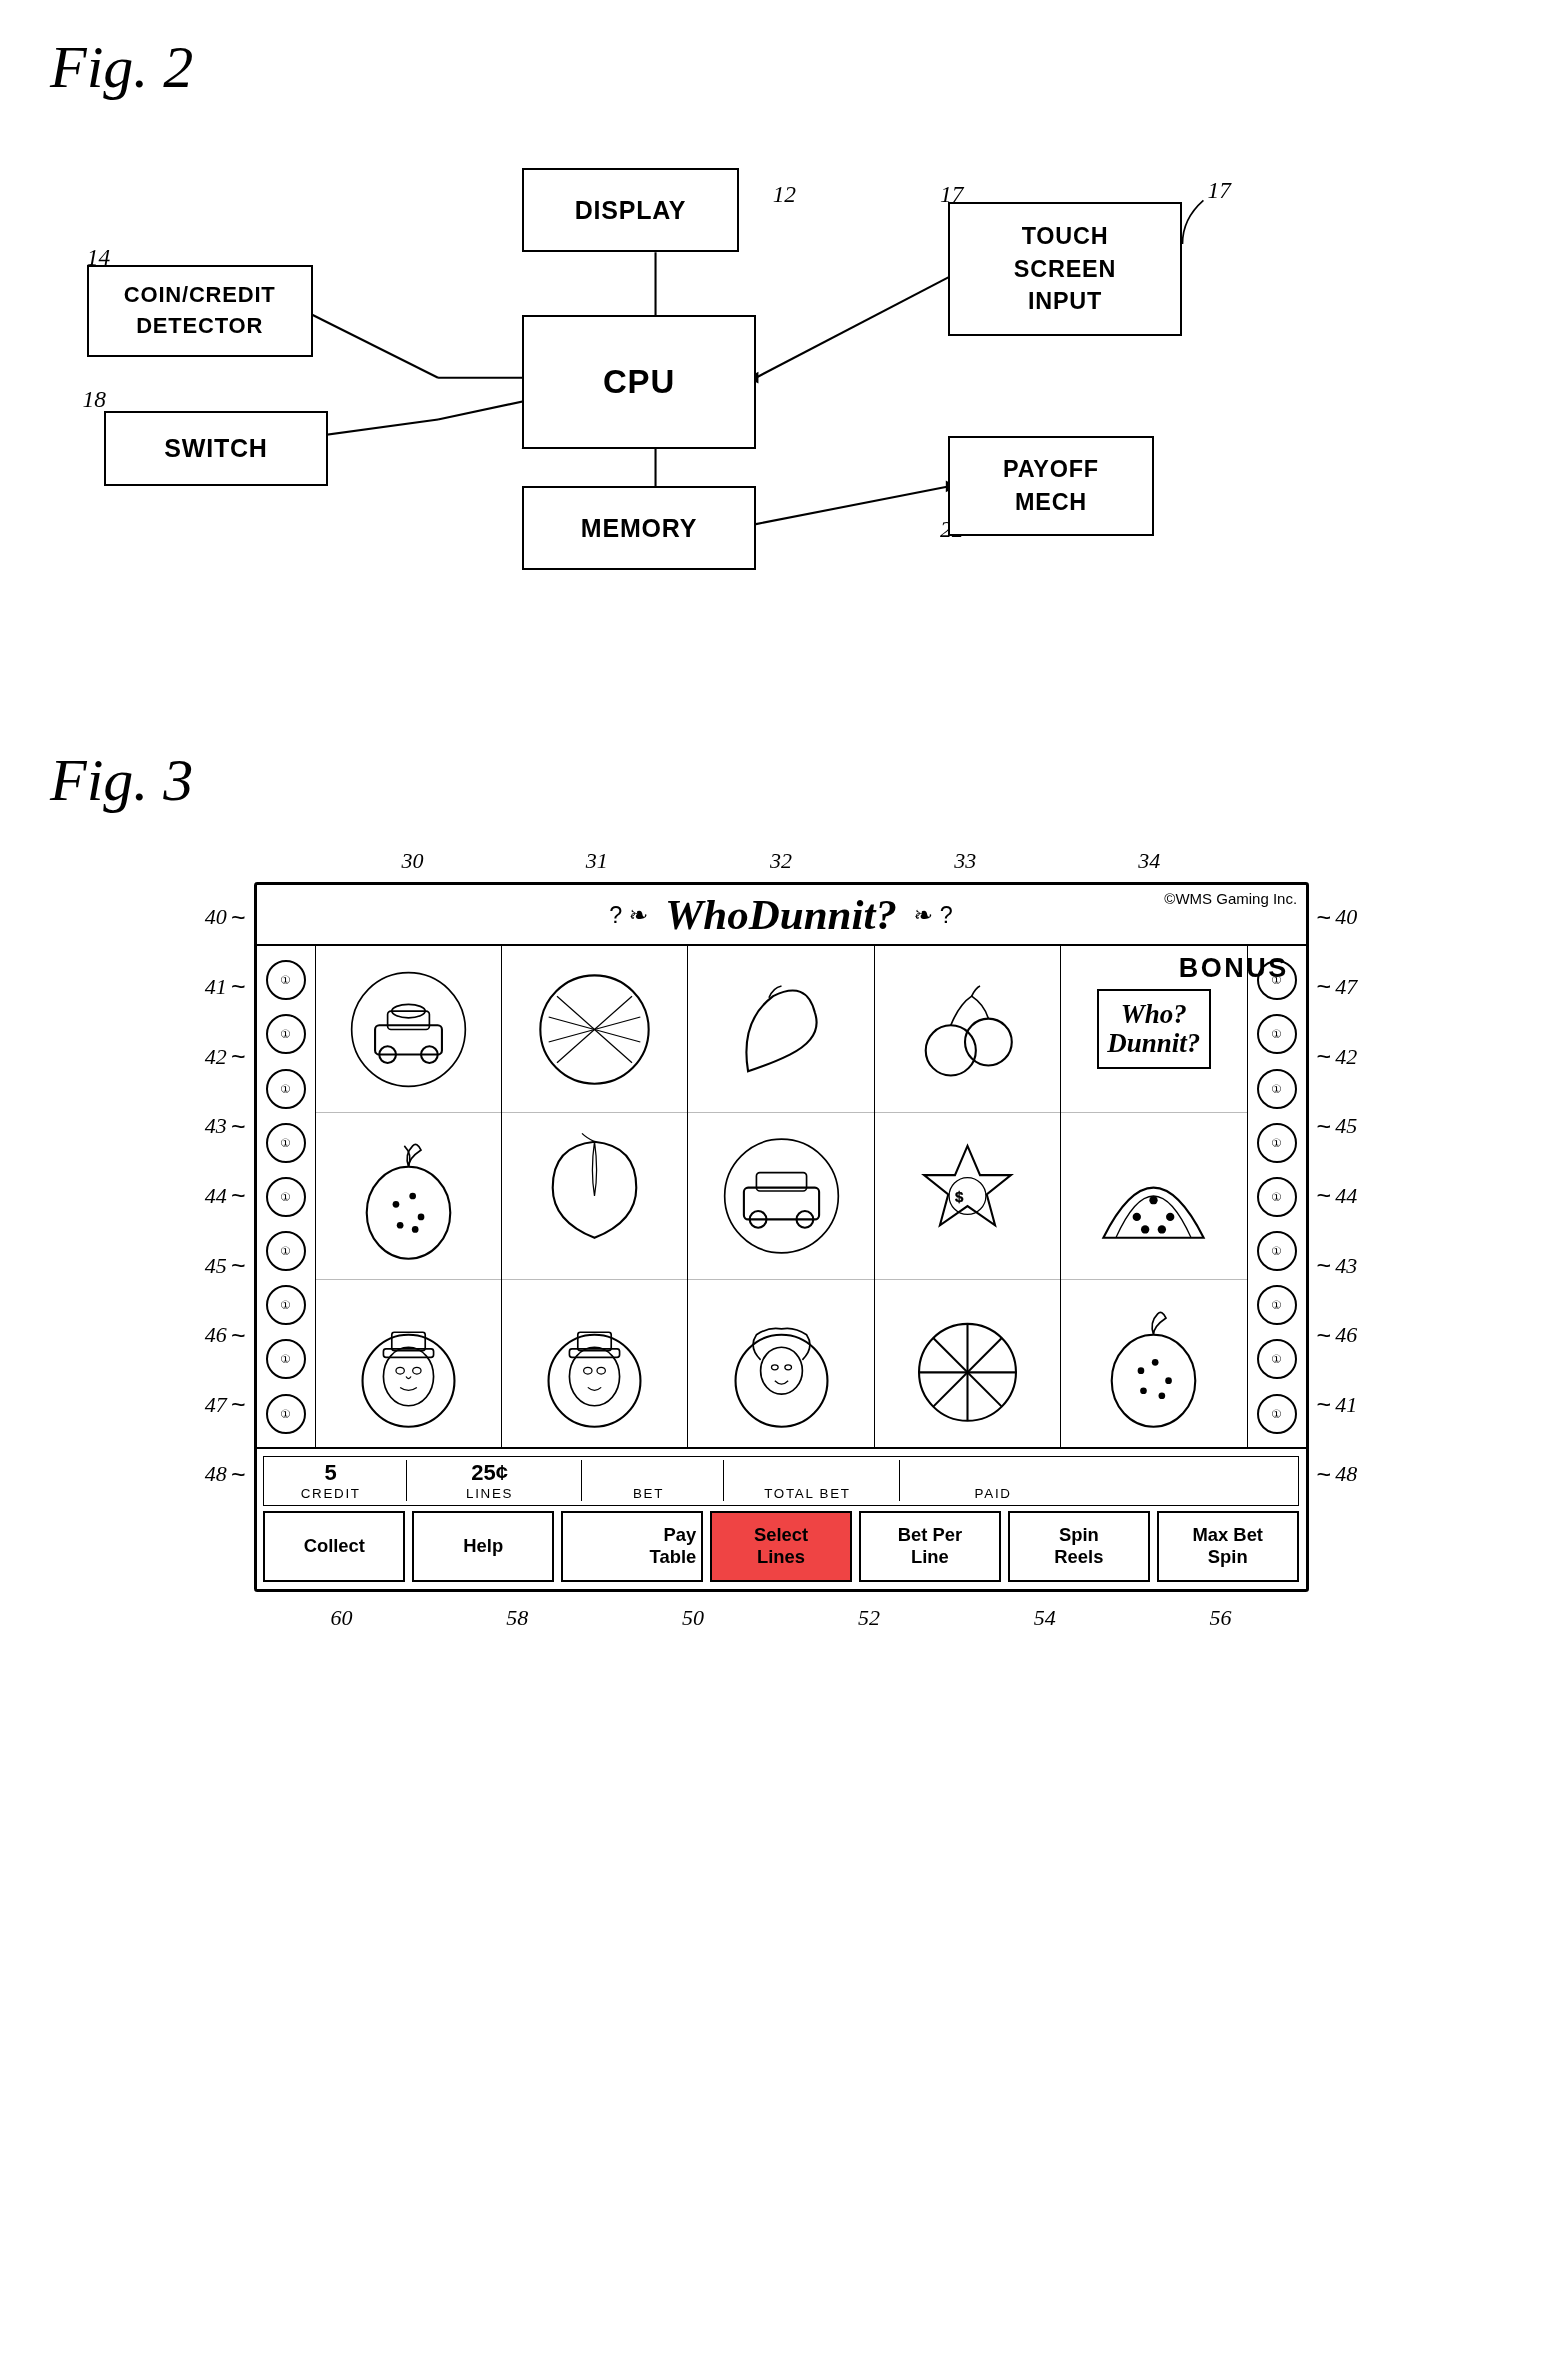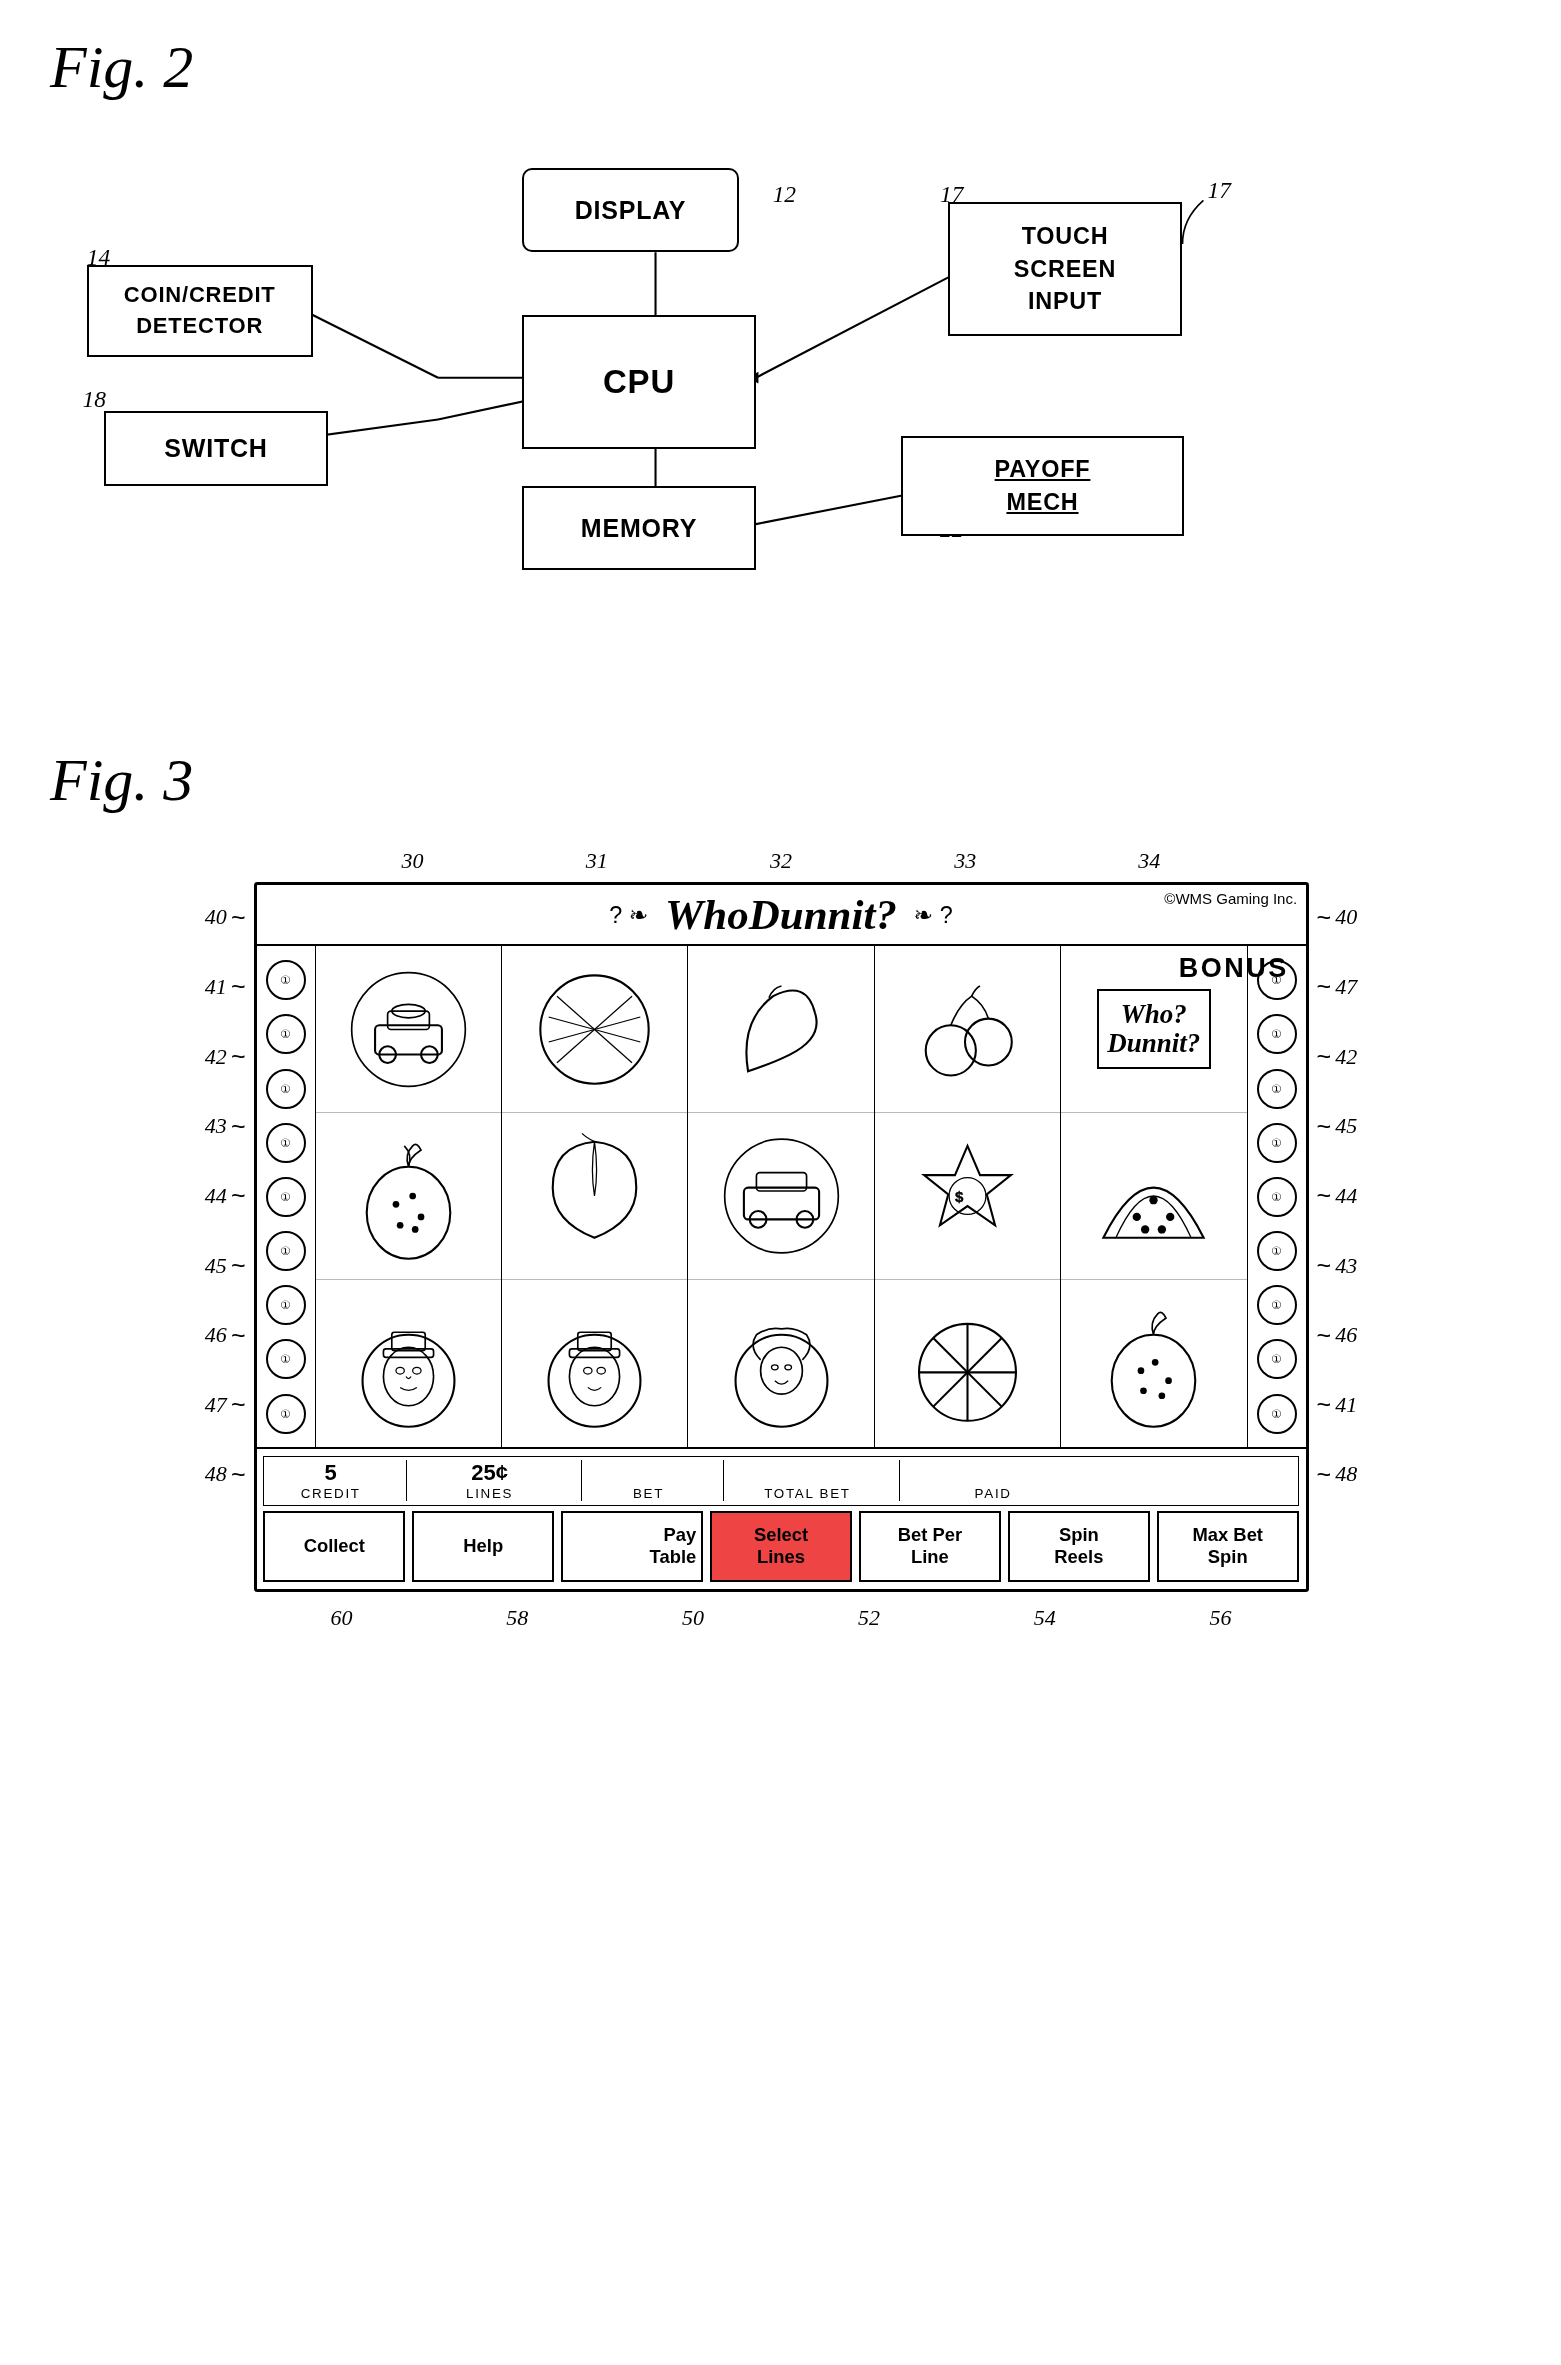--- a/index.html
+++ b/index.html
@@ -136,21 +136,21 @@
         <text x="540" y="375" font-size="28" font-style="italic" font-family="Times New Roman, serif">20</text>
         <text x="1040" y="480" font-size="28" font-style="italic" font-family="Times New Roman, serif">22</text>
         <text x="840" y="80" font-size="28" font-style="italic" font-family="Times New Roman, serif">12</text>
         <text x="15" y="325" font-size="28" font-style="italic" font-family="Times New Roman, serif">18</text>
 
         <text x="1360" y="75" font-size="28" font-style="italic" font-family="Times New Roman, serif">17</text>
         <path d="M 1355,78 Q 1330,100 1330,130" stroke="#000" stroke-width="2" fill="none"></path>
 
       </svg>
 
-      <div class="diagram-box" style="left:452px; top:33px; width:217px; height:84px; font-size:25px;border-radius:10px;">
+      <div class="diagram-box" style="left:452px; top:33px; width:217px; height:84px; font-size:25px;">
         <span>DISPLAY</span>
       </div>
 
       <div class="diagram-box" style="left:878px; top:67px; width:234px; height:134px; font-size:23.4px; line-height:1.4;">
         <span>TOUCH<br>SCREEN<br>INPUT</span>
       </div>
 
       <div class="diagram-box" style="left:16.7px; top:130px; width:226px; height:92px; font-size:22px; line-height:1.4;">
         <span>COIN/CREDIT<br>DETECTOR</span>
       </div>
@@ -160,21 +160,21 @@
       </div>
 
       <div class="diagram-box" style="left:34px; top:276px; width:224px; height:75px; font-size:25px;">
         <span>SWITCH</span>
       </div>
 
       <div class="diagram-box" style="left:452px; top:351px; width:234px; height:84px; font-size:25px;">
         <span>MEMORY</span>
       </div>
 
-      <div class="diagram-box" style="left:831px; top:301px; width:283px; height:100px; font-size:23.4px; line-height:1.4;text-decoration:underline;">
+      <div class="diagram-box" style="left:878px; top:301px; width:206px; height:100px; font-size:23.4px; line-height:1.4;">
         <span>PAYOFF<br>MECH</span>
       </div>
 
     </div>
   </div>
 
   <div class="fig3-section">
     <div class="fig-title">Fig. 3</div>
 
     <div style="position:relative; width:1255px; margin:0 auto; padding-left:100px; padding-right:100px;">

